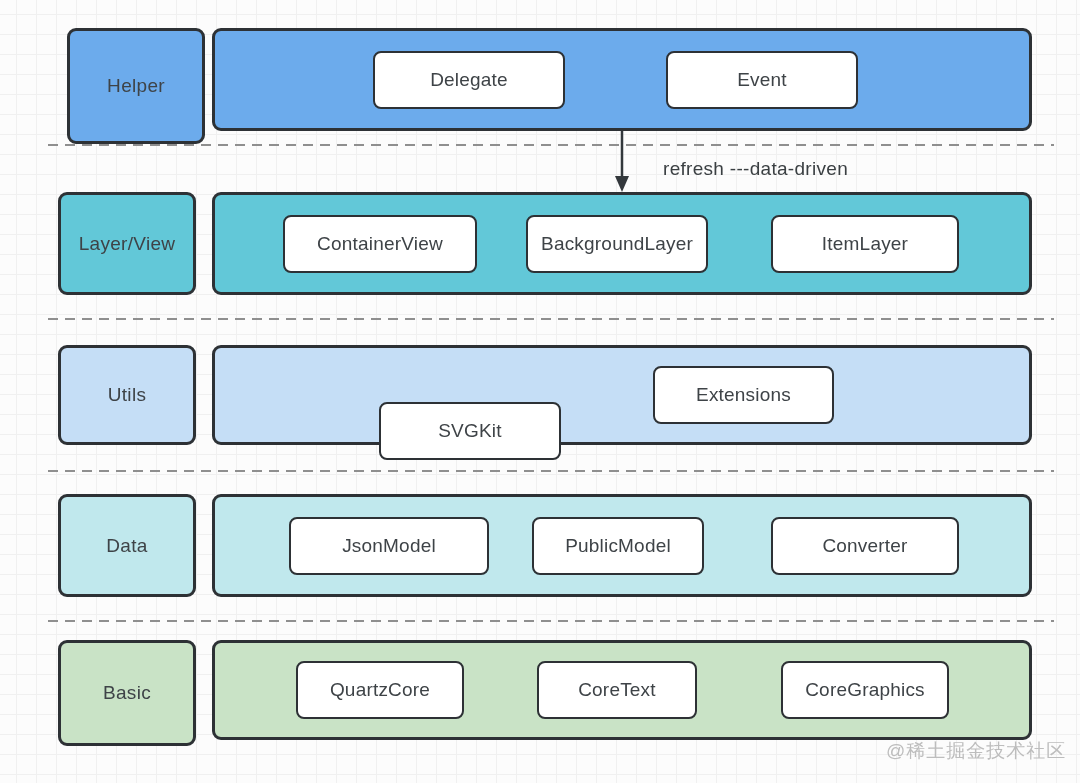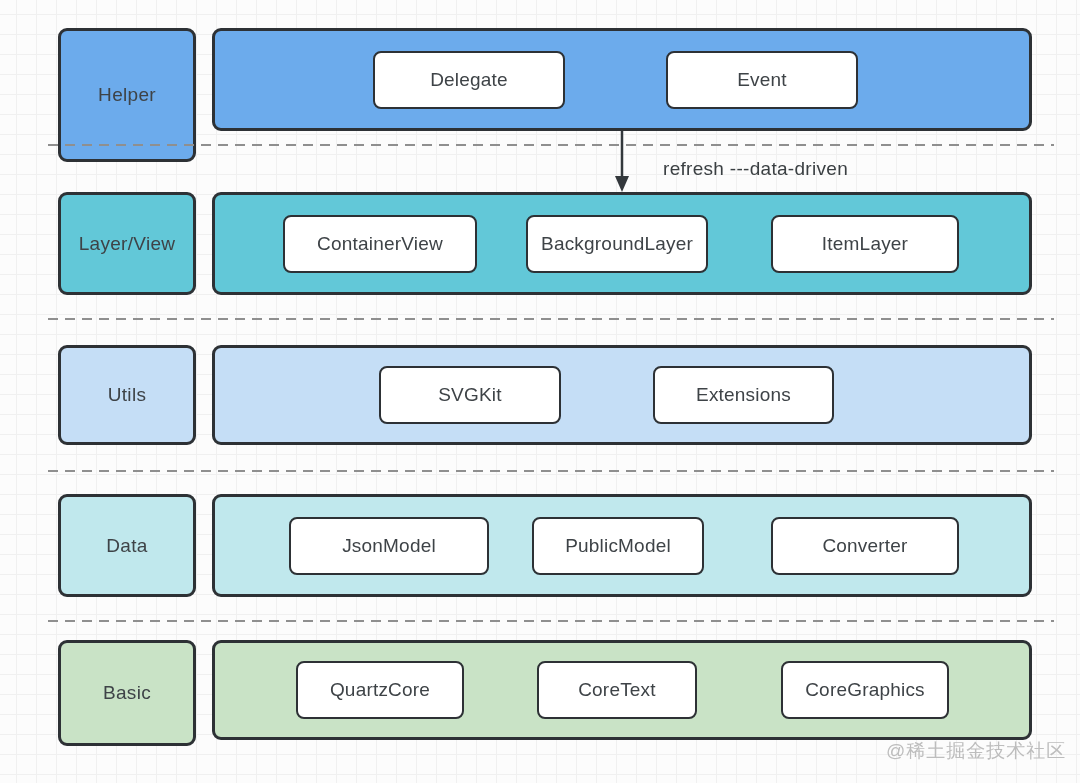--- a/index.html
+++ b/index.html
@@ -38,29 +38,29 @@
   .chip{
     position:absolute;top:50%;transform:translateY(-50%);
     height:58px;background:#ffffff;
     border:2.5px solid #2d3135;border-radius:8px;
     display:flex;align-items:center;justify-content:center;
     box-sizing:border-box;
     font-size:19px;color:#3e4347;letter-spacing:.2px;
     white-space:nowrap;
   }
   
-  .r1-label{top:28px;height:134px;} .r1-bar{top:28px;height:103px;}
+  .r1-label{top:28px;height:116px;margin-left:9px;} .r1-bar{top:28px;height:103px;}
   .r2-label{top:192px;height:103px;} .r2-bar{top:192px;height:103px;}
   .r3-label{top:345px;height:100px;} .r3-bar{top:345px;height:100px;}
   .r4-label{top:494px;height:103px;} .r4-bar{top:494px;height:103px;}
   .r5-label{top:640px;height:106px;} .r5-bar{top:640px;height:100px;}
   
   .r1-c1{left:158px;width:192px;} .r1-c2{left:451px;width:192px;}
   .r2-c1{left:68px;width:194px;}  .r2-c2{left:311px;width:182px;} .r2-c3{left:556px;width:188px;}
-  .r3-c1{left:164px;width:182px;} .r3-c2{left:438px;width:181px;}
+  .r3-c1{left:164px;width:182px;margin-top:36px;} .r3-c2{left:438px;width:181px;}
   .r4-c1{left:74px;width:200px;}  .r4-c2{left:317px;width:172px;} .r4-c3{left:556px;width:188px;}
   .r5-c1{left:81px;width:168px;}  .r5-c2{left:322px;width:160px;} .r5-c3{left:566px;width:168px;}
 
   .divider{
     position:absolute;left:48px;width:1006px;height:2px;
     background-image:repeating-linear-gradient(90deg,#8f8f8f 0 10px,transparent 10px 17px);
   }
   .d1{top:144px;} .d2{top:318px;} .d3{top:470px;} .d4{top:620px;}
 
   .arrow{position:absolute;left:614px;top:131px;width:16px;height:61px;}

